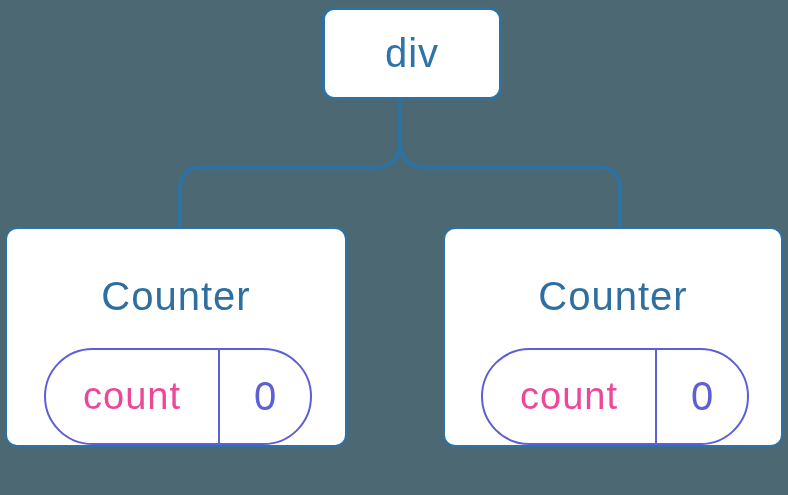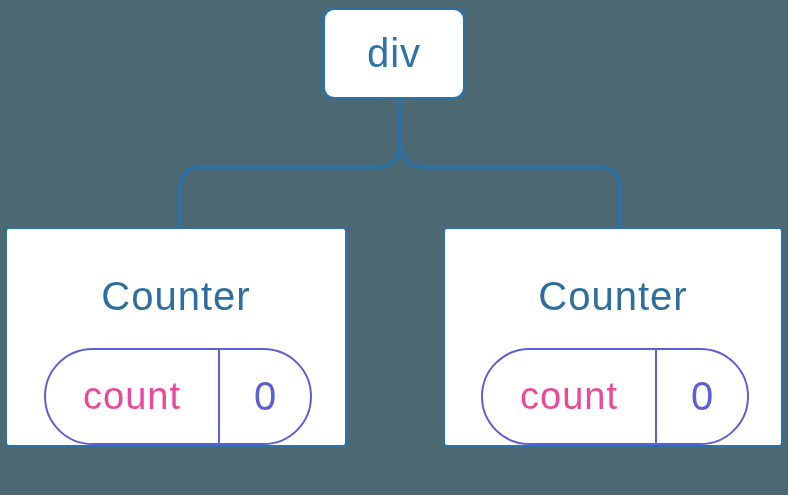--- a/index.html
+++ b/index.html
@@ -21,42 +21,42 @@
     position: absolute;
     left: 0;
     top: 0;
     width: 788px;
     height: 495px;
   }
   .node-root {
     position: absolute;
     left: 322px;
     top: 7px;
-    width: 144px;
+    width: 180px;
     height: 93px;
     background: #FFFFFF;
     border: 3px solid #2E72A3;
     border-radius: 12px;
     box-sizing: border-box;
     display: flex;
     align-items: center;
     justify-content: center;
   }
   .root-label {
     color: #2E74A8;
     font-size: 40px;
     letter-spacing: 1px;
   }
   .card {
     position: absolute;
     top: 227px;
     height: 220px;
     background: #FFFFFF;
     border: 2px solid #2E72A3;
-    border-radius: 4px;
+    border-radius: 12px;
     box-sizing: border-box;
   }
   .card-left  { left: 5px;   width: 342px; }
   .card-right { left: 443px; width: 340px; }
   .card-title {
     position: absolute;
     top: 44px;
     left: 0;
     width: 100%;
     text-align: center;

